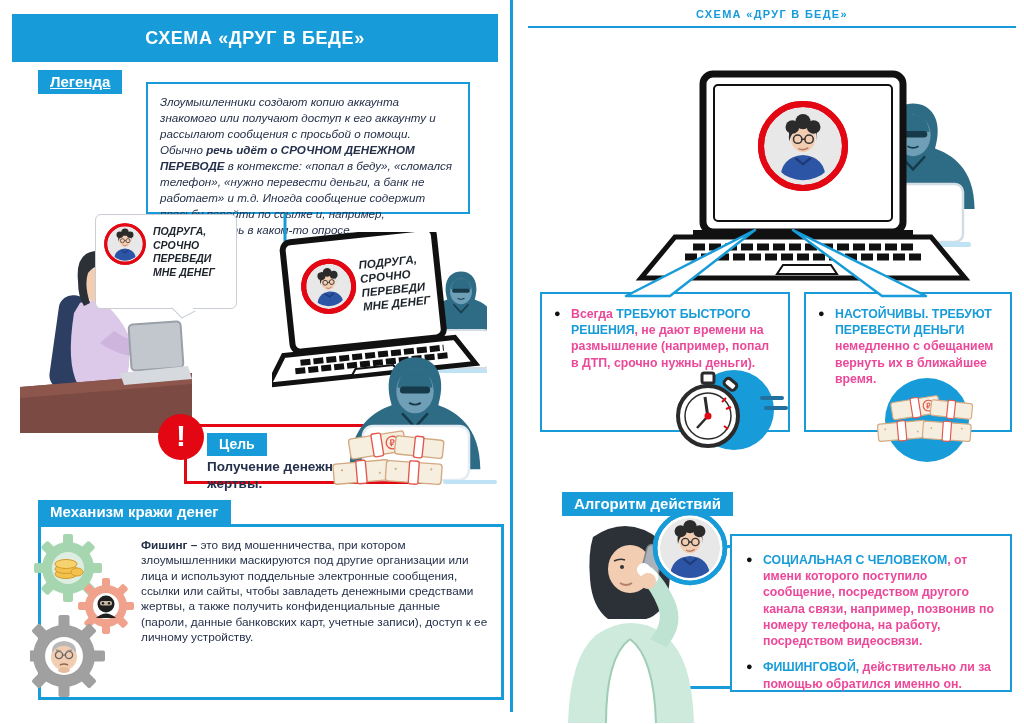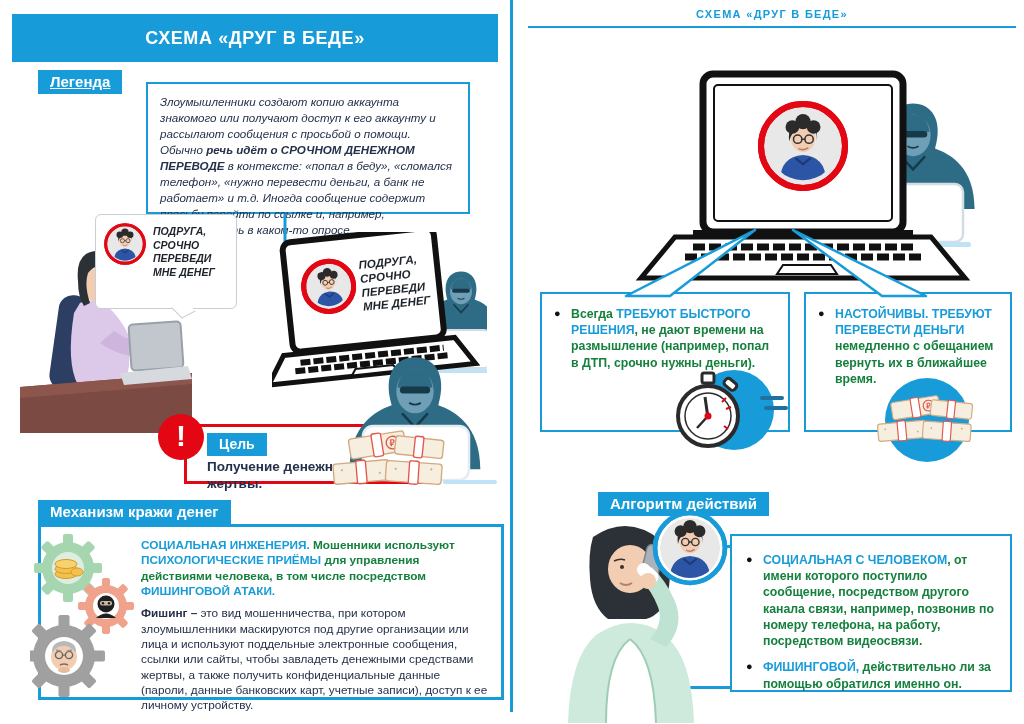--- a/index.html
+++ b/index.html
@@ -36,35 +36,35 @@
           color:#fff; font-size:30px; font-weight:bold; text-align:center; line-height:44px; z-index:4; }
   .goal-box { left:184px; top:424px; width:248px; height:60px; border:3px solid #e30613; z-index:2; padding:6px 0 0 20px; }
   .goal-text { font-size:13.5px; font-weight:bold; color:#25304a; line-height:1.25; margin-top:3px; }
 
   
   .mech-label { left:38px; top:500px; }
   .mech-box { left:38px; top:524px; width:466px; height:176px; border:3px solid #189cd9; background:#fff;
               padding:11px 12px 10px 100px; font-size:11.8px; line-height:1.3; }
   .mech-box .p1 { font-weight:bold; margin-bottom:7px; }
   .blue-t { color:#189cd9; font-weight:bold; }
-  .dark-t { color:#15803d; }
+  .dark-t { color:#ec4899; }
 
   
   .r-header { left:528px; top:8px; width:488px; text-align:center; color:#189cd9; font-weight:bold;
               font-size:11px; letter-spacing:1.3px; }
   .r-underline { left:528px; top:26px; width:488px; height:2px; background:#189cd9; }
   .signs-label { left:552px; top:38px; }
 
   .callout { border:2.5px solid #189cd9; background:#fff; padding:12px 10px 10px 12px; z-index:2; }
   .callout1 { left:540px; top:292px; width:250px; height:140px; }
   .callout2 { left:804px; top:292px; width:208px; height:140px; }
   .b-row { display:flex; gap:8px; font-size:12.3px; font-weight:bold; line-height:1.32; }
   .b-dot { flex:0 0 9px; color:#111; font-size:11px; line-height:1.4; }
 
-  .alg-label { left:598px; top:492px; }
+  .alg-label { left:562px; top:492px; }
   .alg-line1 { left:642px; top:545px; width:370px; height:3px; background:#189cd9; z-index:0; }
   .alg-line2 { left:598px; top:686px; width:134px; height:3px; background:#189cd9; z-index:0; }
   .alg-box { left:730px; top:534px; width:282px; height:158px; border:2px solid #189cd9; background:#fff;
              padding:16px 12px 10px 14px; z-index:1; }
   .alg-box .b-row + .b-row { margin-top:10px; }
 
   svg { display:block; }
   .z1{z-index:1;} .z2{z-index:2;} .z3{z-index:3;} .z4{z-index:4;}
 </style>
 </head>
@@ -202,23 +202,20 @@
   </svg>
 
   <div class="abs goal-box">
     <span class="blue-label" style="font-size:14px;">Цель</span>
     <div class="goal-text">Получение денежных средств от жертвы.</div>
   </div>
   <div class="abs excl">!</div>
 
   <div class="abs blue-label mech-label">Механизм кражи денег</div>
   <div class="abs mech-box">
-    <div class="p1">
-      <span class="blue-t">СОЦИАЛЬНАЯ ИНЖЕНЕРИЯ.</span><span class="dark-t"> Мошенники используют </span><span class="blue-t">ПСИХОЛОГИЧЕСКИЕ ПРИЁМЫ</span><span class="dark-t"> для управления действиями человека, в том числе посредством </span><span class="blue-t">ФИШИНГОВОЙ АТАКИ.</span>
-    </div>
     <div class="p2">
       <b>Фишинг – </b><span>это вид мошенничества, при котором злоумышленники маскируются под другие организации или лица и используют поддельные электронные сообщения, ссылки или сайты, чтобы завладеть денежными средствами жертвы, а также получить конфиденциальные данные (пароли, данные банковских карт, учетные записи), доступ к ее личному устройству.</span>
     </div>
   </div>
 
   <svg class="abs z2" style="left:30px; top:530px;" width="110" height="170" viewBox="0 0 110 170">
     <g transform="translate(38,38)">
       <g fill="#a5d6af">
         <rect x="-5" y="-34" width="10" height="12" rx="2"></rect>
           <rect x="-5" y="-34" width="10" height="12" rx="2" transform="rotate(45)"></rect>

